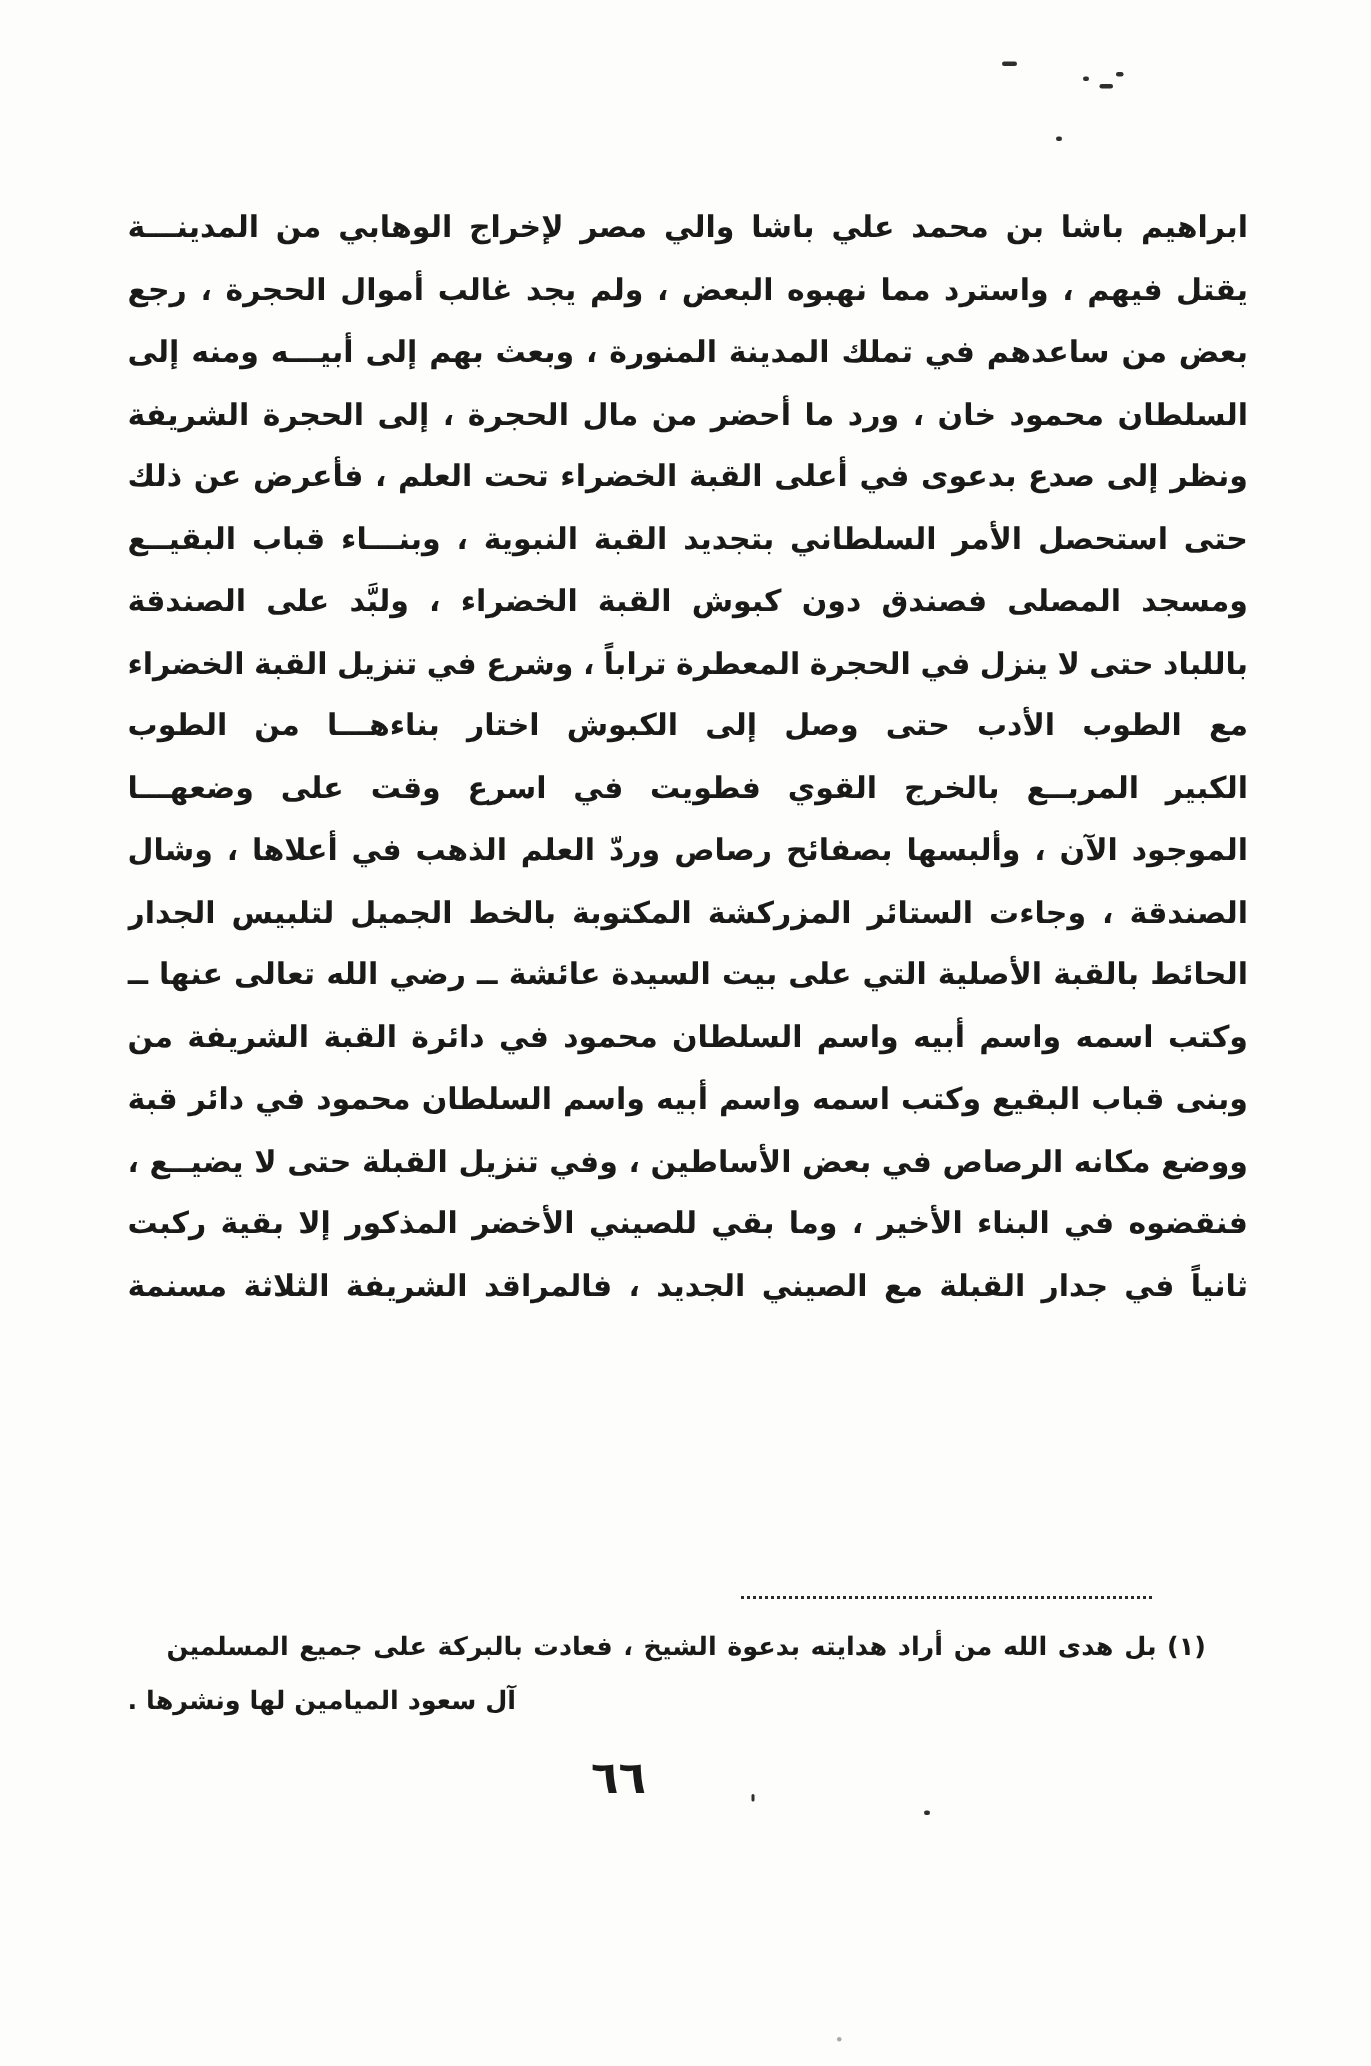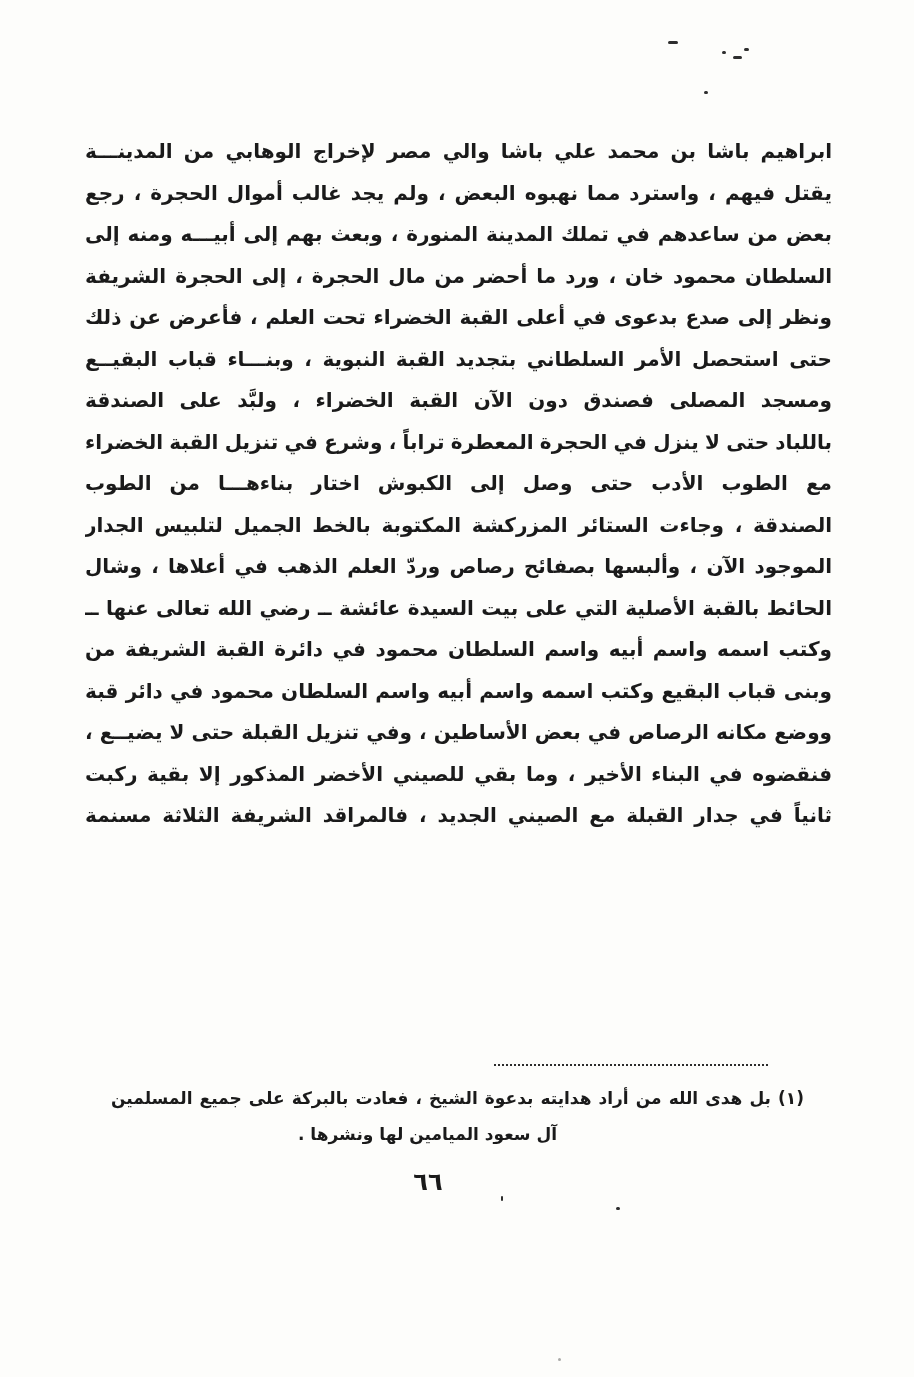--- a/index.html
+++ b/index.html
@@ -47,39 +47,39 @@
     line-height: 36px;
     max-height: 36px;
     overflow: hidden;
   }
   .fn-line.first {
     text-align: justify;
     text-align-last: justify;
     padding: 0 28px 0 26px;
   }
   .fn-line.second {
-    text-align: center;
+    text-align: left;
     padding-left: 0;
     padding-right: 62px;
   }
   .footnote-separator {
     position: absolute;
     top: 1064px;
     left: 494px;
     width: 274px;
     height: 0;
     border-top: 2px dotted #2b2b2b;
   }
   .page-number {
     position: absolute;
     top: 1168px;
-    left: 404px;
+    left: 394px;
     width: 48px;
-    text-align: center;
-    font-size: 24px;
+    text-align: left;
+    font-size: 30px;
     font-weight: bold;
     letter-spacing: 2px;
   }
   .speck {
     position: absolute;
     background: #2e2e2e;
     border-radius: 2px;
   }
 </style>
 </head>
@@ -96,25 +96,26 @@
   <div class="speck" style="left:616px; top:1207px; width:4px; height:3px;"></div>
   <div class="speck" style="left:558px; top:1358px; width:3px; height:3px; opacity:0.4;"></div>
 
   <div class="text-block">
     <div class="bline">ابراهيم باشا بن محمد علي باشا والي مصر لإخراج الوهابي من المدينـــة المنورة</div>
     <div class="bline">يقتل فيهم ، واسترد مما نهبوه البعض ، ولم يجد غالب أموال الحجرة ، رجع</div>
     <div class="bline">بعض من ساعدهم في تملك المدينة المنورة ، وبعث بهم إلى أبيـــه ومنه إلى</div>
     <div class="bline">السلطان محمود خان ، ورد ما أحضر من مال الحجرة ، إلى الحجرة الشريفة</div>
     <div class="bline">ونظر إلى صدع بدعوى في أعلى القبة الخضراء تحت العلم ، فأعرض عن ذلك</div>
     <div class="bline">حتى استحصل الأمر السلطاني بتجديد القبة النبوية ، وبنـــاء قباب البقيــع</div>
-    <div class="bline">ومسجد المصلى فصندق دون الآن القبة الخضراء ، ولبَّد على الصندقة</div>
+    <div class="bline">ومسجد المصلى فصندق دون كبوش القبة الخضراء ، ولبَّد على الصندقة</div>
     <div class="bline">باللباد حتى لا ينزل في الحجرة المعطرة تراباً ، وشرع في تنزيل القبة الخضراء</div>
     <div class="bline">مع الطوب الأدب حتى وصل إلى الكبوش اختار بناءهـــا من الطوب</div>
+    <div class="bline">الكبير المربــع بالخرج القوي فطويت في اسرع وقت على وضعهـــا</div>
+    <div class="bline">الموجود الآن ، وألبسها بصفائح رصاص وردّ العلم الذهب في أعلاها ، وشال</div>
     <div class="bline">الصندقة ، وجاءت الستائر المزركشة المكتوبة بالخط الجميل لتلبيس الجدار</div>
-    <div class="bline">الموجود الآن ، وألبسها بصفائح رصاص وردّ العلم الذهب في أعلاها ، وشال</div>
     <div class="bline">الحائط بالقبة الأصلية التي على بيت السيدة عائشة ــ رضي الله تعالى عنها ــ</div>
     <div class="bline">وكتب اسمه واسم أبيه واسم السلطان محمود في دائرة القبة الشريفة من داخل</div>
     <div class="bline">وبنى قباب البقيع وكتب اسمه واسم أبيه واسم السلطان محمود في دائر قبة</div>
     <div class="bline">ووضع مكانه الرصاص في بعض الأساطين ، وفي تنزيل القبلة حتى لا يضيــع ،</div>
     <div class="bline">فنقضوه في البناء الأخير ، وما بقي للصيني الأخضر المذكور إلا بقية ركبت</div>
     <div class="bline">ثانياً في جدار القبلة مع الصيني الجديد ، فالمراقد الشريفة الثلاثة مسنمة بالرمل</div>
   </div>
 
   <div class="footnote-separator"></div>
 

